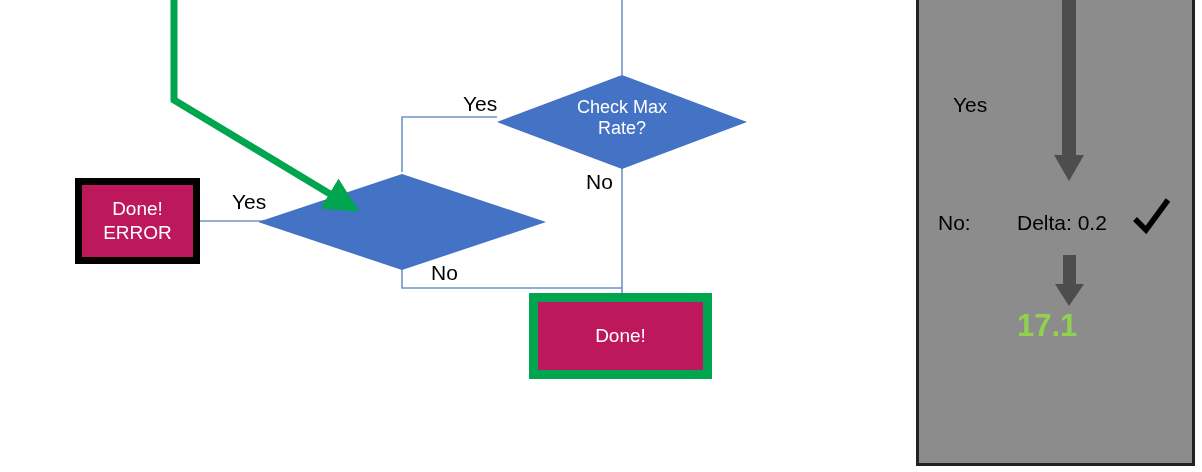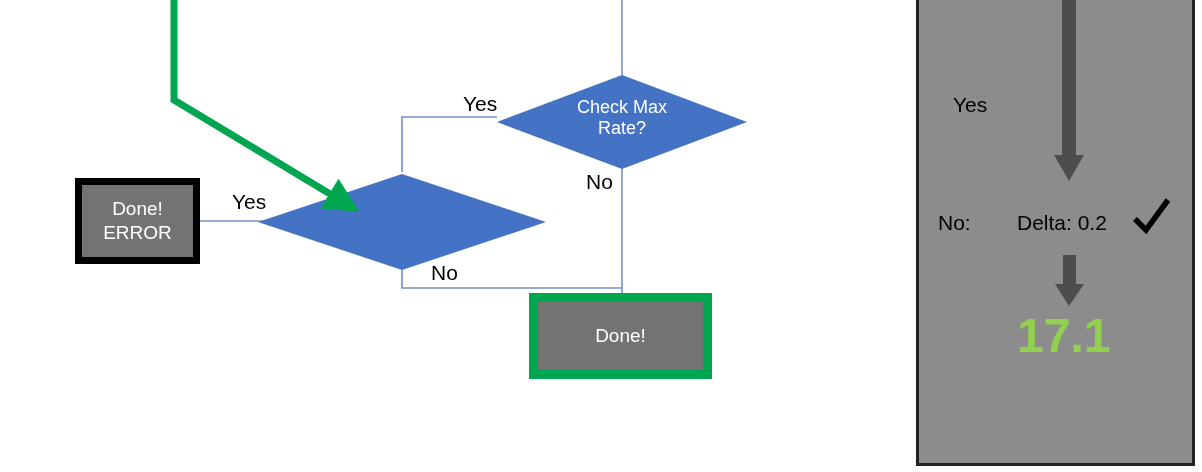--- a/index.html
+++ b/index.html
@@ -46,21 +46,21 @@
   #label-rate-gt-rate-allowed {
     left: 330px;
     top: 198px;
     width: 172px;
     font-size: 15px;
   }
 
   
   .term-box {
     position: absolute;
-    background: #737373;
+    background: #be185d;
     display: flex;
     align-items: center;
     justify-content: center;
     box-sizing: border-box;
   }
   #node-done-error {
     left: 75px;
     top: 178px;
     width: 125px;
     height: 86px;
@@ -128,21 +128,21 @@
     left: 212px;
     top: 196px;
     width: 40px;
     height: 42px;
   }
   #panel-value {
     position: absolute;
     left: 98px;
     top: 308px;
     color: #92D050;
-    font-size: 48px;
+    font-size: 31px;
     font-weight: bold;
     white-space: nowrap;
   }
 </style>
 </head>
 <body>
 
 <div id="canvas">
 
   <svg id="flowchart-svg" viewBox="0 0 902 472">

